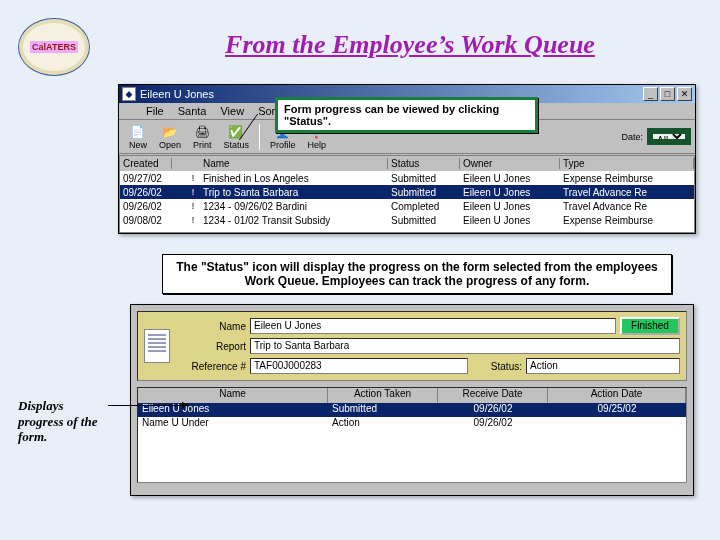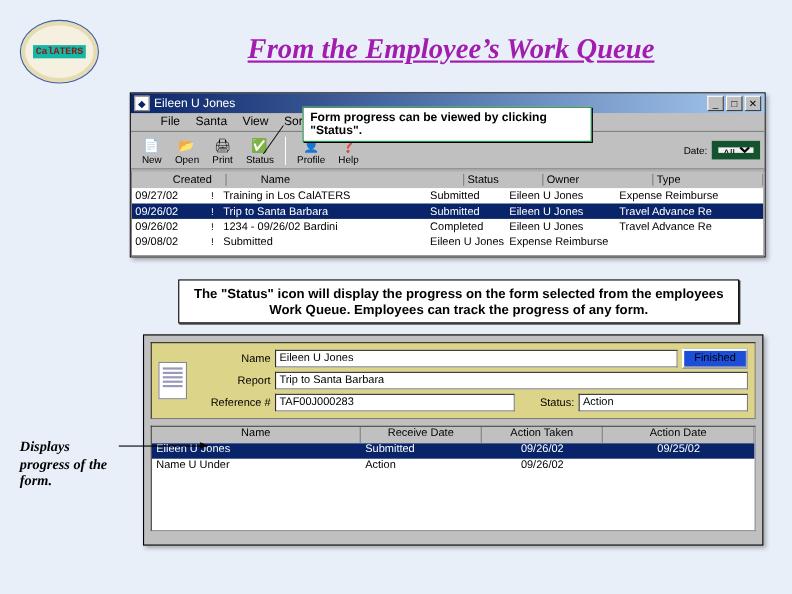--- a/index.html
+++ b/index.html
@@ -17,21 +17,21 @@
     position: absolute;
     top: 18px; left: 18px;
     width: 72px; height: 58px;
     border: 1px solid #3b5ca0;
     border-radius: 50%;
     background: #f5f0e0;
     display: flex; align-items: center; justify-content: center;
     font-size: 9px; font-weight: bold; color: #8a1a1a;
     box-shadow: inset 0 0 0 4px #e6dcb4;
   }
-  .logo span { background:#14b8a6; padding:1px 2px;font-family:Liberation Mono, monospace; }
+  .logo span { background:#f0abfc; padding:1px 2px; }
   .heading {
     position: absolute;
     top: 30px; left: 120px; right: 20px;
     text-align: center;
     font-family: "Times New Roman", serif;
     font-size: 26px;
     font-weight: bold;
     font-style: italic;
     text-decoration: underline;
     color: #a21caf;
@@ -102,21 +102,21 @@
   .toolbar select {
     font-size: 10px; height: 17px;
     border:6px solid #14532d;
   }
   
   .callout1 {
     position: absolute;
     top: 97px; left: 275px;
     width: 263px;
     background: #fff;
-    border: 1px solid #15803d;
+    border: 3px solid #15803d;
     box-shadow: 1px 1px 0 #000;
     font-size: 11px;
     font-weight: bold;
     padding: 3px 6px;
     z-index: 5;
   }
   .callout1-line {
     position: absolute;
     top: 114px; left: 248px;
     width: 28px; height: 26px;
@@ -135,21 +135,20 @@
   }
   .queue-head, .queue-row {
     display: grid;
     grid-template-columns: 52px 14px 14px 188px 72px 100px 1fr;
     align-items: center;
   }
   .queue-head {
     background: #c0c0c0;
     height: 15px;
     font-size: 10px;
-    padding-left: 34px;
   }
   .queue-head > div {
     border-right: 1px solid #808080;
     padding: 0 3px;
     white-space: nowrap; overflow: hidden;
   }
   .queue-row { height: 14px; }
   .queue-row > div {
     padding: 0 3px;
     white-space: nowrap; overflow: hidden;
@@ -202,21 +201,21 @@
     content:""; position:absolute; top:4px;left:3px;right:3px;height:2px;background:#99b; box-shadow:0 4px 0 #99b,0 8px 0 #99b,0 12px 0 #99b,0 16px 0 #99b;
   }
   .form-panel label { text-align:right; font-size:10px; }
   .form-panel .fval {
     background:#fff; border:1px inset #808080;
     height:16px; padding: 1px 3px; font-size:10px;
     overflow:hidden; white-space:nowrap;
   }
   .finished-btn {
     grid-column: 6; grid-row: 1;
-    background:#1d4ed8;
+    background:#22c55e;
     border:2px outset #fff;
     height:18px; font-size:10px;
     text-align:center; line-height:14px;
     cursor:pointer;
   }
   
   .prog-table {
     margin: 0 6px 6px 6px;
     background:#fff;
     border:1px inset #808080;
@@ -324,21 +323,21 @@
       <div></div>
       <div>Name</div>
       <div>Status</div>
       <div>Owner</div>
       <div>Type</div>
     </div>
     <div class="queue-row">
       <div>09/27/02</div>
         <div class="flag"></div>
         <div class="flag">!</div>
-        <div>Training in Los CalATERS</div>
+        <div>Finished in Los Angeles</div>
         <div>Submitted</div>
         <div>Eileen U Jones</div>
         <div>Expense Reimburse</div>
     </div>
     <div class="queue-row sel">
       <div>09/26/02</div>
         <div class="flag"></div>
         <div class="flag">!</div>
         <div>Trip to Santa Barbara</div>
         <div>Submitted</div>
@@ -351,20 +350,21 @@
         <div class="flag">!</div>
         <div>1234 - 09/26/02 Bardini</div>
         <div>Completed</div>
         <div>Eileen U Jones</div>
         <div>Travel Advance Re</div>
     </div>
     <div class="queue-row">
       <div>09/08/02</div>
         <div class="flag"></div>
         <div class="flag">!</div>
+        <div>1234 - 01/02 Transit Subsidy</div>
         <div>Submitted</div>
         <div>Eileen U Jones</div>
         <div>Expense Reimburse</div>
     </div>
   </div>
 </div>
 
 <div class="callout2">The "Status" icon will display the progress on the form selected from the employees Work Queue. Employees can track the progress of any form.</div>
 
 <div class="status-window">
@@ -378,22 +378,22 @@
     <div class="fval" style="grid-column:3 / span 4">Trip to Santa Barbara</div>
 
     <label>Reference #</label>
     <div class="fval">TAF00J000283</div>
     <label style="grid-column:4">Status:</label>
     <div class="fval" style="grid-column:5 / span 2">Action</div>
   </div>
   <div class="prog-table">
     <div class="prog-head">
       <div>Name</div>
+      <div>Action Taken</div>
       <div>Receive Date</div>
-      <div>Action Taken</div>
       <div>Action Date</div>
     </div>
     <div class="prog-row sel">
       <div>Eileen U Jones</div>
       <div>Submitted</div>
       <div style="text-align:center">09/26/02</div>
       <div style="text-align:center">09/25/02</div>
     </div>
     <div class="prog-row">
       <div>Name U Under</div>

